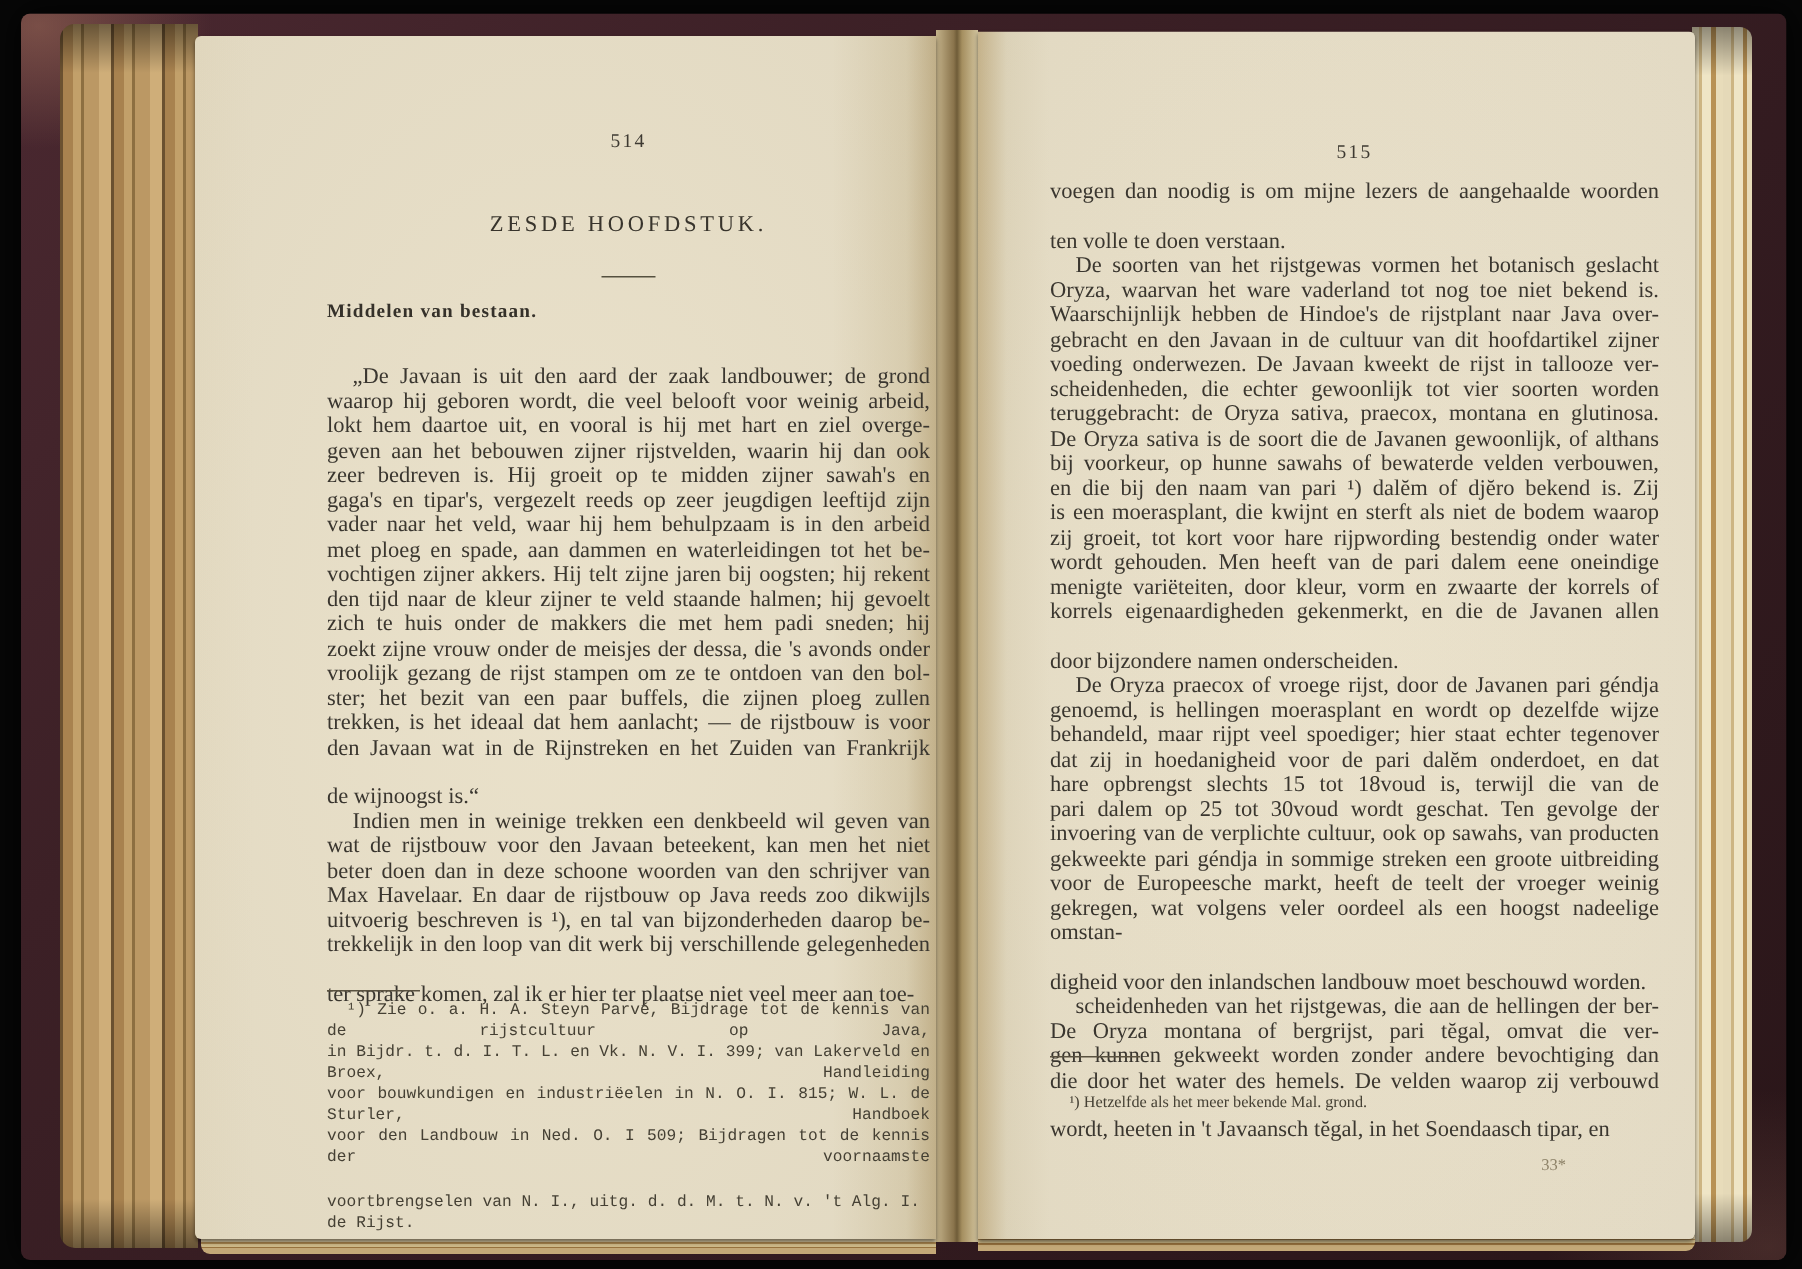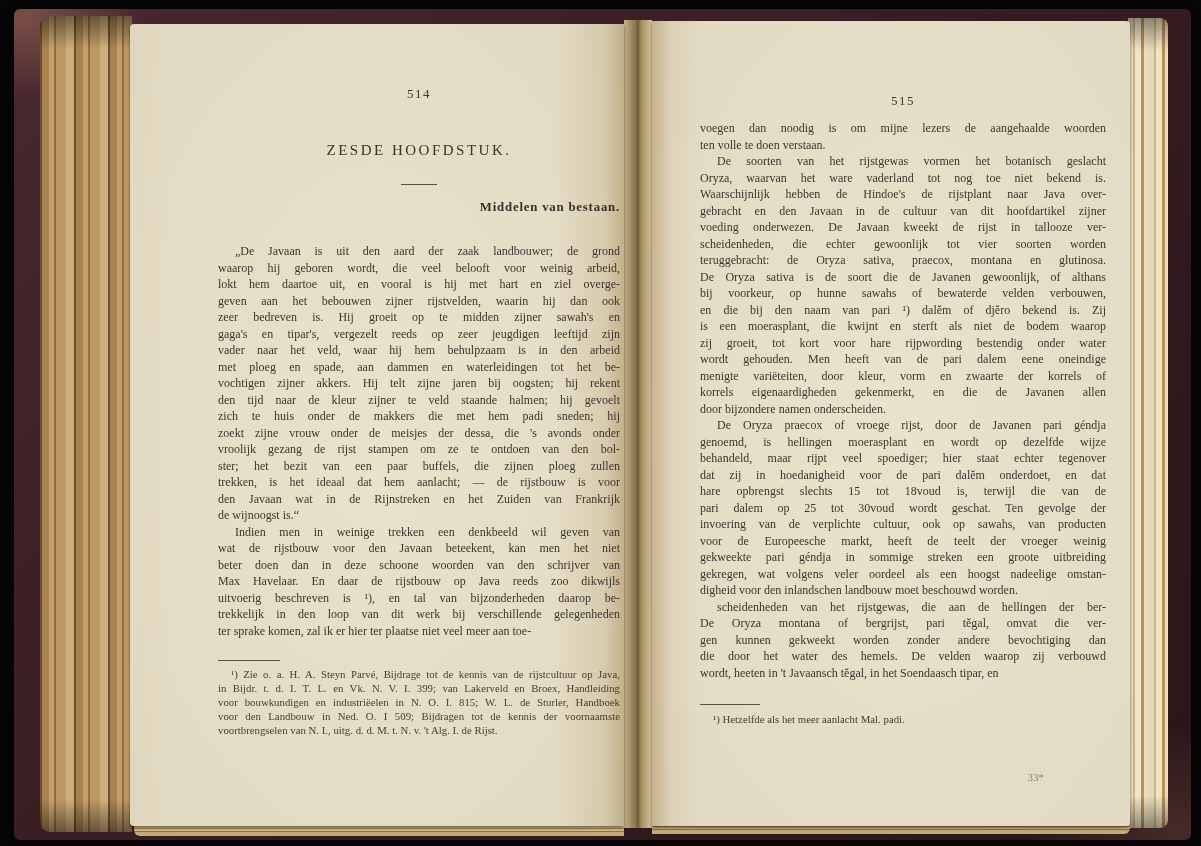--- a/index.html
+++ b/index.html
@@ -38,24 +38,24 @@
   .gutter{position:absolute;left:624px;top:20px;width:28px;height:808px;
         background:linear-gradient(90deg,#c3b28a 0%,#8a744c 42%,#6f5c38 50%,#a58f60 62%,#d2c49e 100%);}
   .bottom-edges{position:absolute;height:10px;background:
         repeating-linear-gradient(180deg,#d9c8a0 0 2px,#a9854e 2px 3px,#cdb988 3px 5px,#96713d 5px 6px,#c3a877 6px 10px);}
   .be-left{left:134px;top:826px;width:490px;border-radius:0 0 0 6px;}
   .be-right{left:652px;top:824px;width:478px;border-radius:0 0 6px 0;}
   
   .pageno{position:absolute;text-align:center;font-size:13px;letter-spacing:1.5px;color:#3e3a32;}
   .chapter{position:absolute;text-align:center;font-size:15px;letter-spacing:2.5px;color:#38342c;}
   .hrule{position:absolute;border-top:1.2px solid #55503f;width:36px;}
-  .section{position:absolute;text-align:right;font-size:12.8px;font-weight:bold;letter-spacing:.8px;color:#35312a;}
-  .body{position:absolute;font-size:12px;line-height:16.5px;}
+  .section{position:absolute;text-align:left;font-size:12.8px;font-weight:bold;letter-spacing:.8px;color:#35312a;}
+  .body{position:absolute;font-size:15px;line-height:16.5px;}
   .line{text-align:justify;text-align-last:justify;}
-  .line.last{text-align:left;text-align-last:left;}
+  .line.last{text-align:left;text-align-last:left;margin-top:16px;}
   .para.indent .line:first-child{text-indent:17px;}
   .fnrule{position:absolute;border-top:1px solid #5a5240;}
   .fn{position:absolute;font-size:10.8px;line-height:14px;color:#454034;}
   .fn .para .line:first-child{text-indent:13px;}
   .sig{position:absolute;text-align:right;font-size:11px;color:#8d8268;padding-right:62px;box-sizing:border-box;margin-top:44px;}
 </style>
 </head>
 <body>
 
 <div class="stage">
@@ -95,21 +95,21 @@
           <div class="line">Indien men in weinige trekken een denkbeeld wil geven van</div>
           <div class="line">wat de rijstbouw voor den Javaan beteekent, kan men het niet</div>
           <div class="line">beter doen dan in deze schoone woorden van den schrijver van</div>
           <div class="line">Max Havelaar. En daar de rijstbouw op Java reeds zoo dikwijls</div>
           <div class="line">uitvoerig beschreven is ¹), en tal van bijzonderheden daarop be-</div>
           <div class="line">trekkelijk in den loop van dit werk bij verschillende gelegenheden</div>
           <div class="line last">ter sprake komen, zal ik er hier ter plaatse niet veel meer aan toe-</div>
         </div>
       </div>
     <div class="fnrule" style="left:88px;top:636px;width:62px;"></div>
-    <div class="fn" style="left:88px;top:643px;width:402px;">
+    <div class="fn" style="left:88px;top:643px;width:402px;font-family:Liberation Mono, monospace;">
         <div class="para">
           <div class="line">¹) Zie o. a. H. A. Steyn Parvé, Bijdrage tot de kennis van de rijstcultuur op Java,</div>
           <div class="line">in Bijdr. t. d. I. T. L. en Vk. N. V. I. 399; van Lakerveld en Broex, Handleiding</div>
           <div class="line">voor bouwkundigen en industriëelen in N. O. I. 815; W. L. de Sturler, Handboek</div>
           <div class="line">voor den Landbouw in Ned. O. I 509; Bijdragen tot de kennis der voornaamste</div>
           <div class="line last">voortbrengselen van N. I., uitg. d. d. M. t. N. v. 't Alg. I. de Rijst.</div>
         </div>
       </div>
   </div>
 
@@ -139,34 +139,34 @@
           <div class="line last">door bijzondere namen onderscheiden.</div>
         </div>
         <div class="para indent">
           <div class="line">De Oryza praecox of vroege rijst, door de Javanen pari géndja</div>
           <div class="line">genoemd, is hellingen moerasplant en wordt op dezelfde wijze</div>
           <div class="line">behandeld, maar rijpt veel spoediger; hier staat echter tegenover</div>
           <div class="line">dat zij in hoedanigheid voor de pari dalĕm onderdoet, en dat</div>
           <div class="line">hare opbrengst slechts 15 tot 18voud is, terwijl die van de</div>
           <div class="line">pari dalem op 25 tot 30voud wordt geschat. Ten gevolge der</div>
           <div class="line">invoering van de verplichte cultuur, ook op sawahs, van producten</div>
+          <div class="line">gekweekte pari géndja in sommige streken een groote uitbreiding</div>
           <div class="line">voor de Europeesche markt, heeft de teelt der vroeger weinig</div>
-          <div class="line">gekweekte pari géndja in sommige streken een groote uitbreiding</div>
           <div class="line">gekregen, wat volgens veler oordeel als een hoogst nadeelige omstan-</div>
           <div class="line last">digheid voor den inlandschen landbouw moet beschouwd worden.</div>
         </div>
         <div class="para indent">
           <div class="line">scheidenheden van het rijstgewas, die aan de hellingen der ber-</div>
           <div class="line">De Oryza montana of bergrijst, pari tĕgal, omvat die ver-</div>
           <div class="line">gen kunnen gekweekt worden zonder andere bevochtiging dan</div>
           <div class="line">die door het water des hemels. De velden waarop zij verbouwd</div>
           <div class="line last">wordt, heeten in 't Javaansch tĕgal, in het Soendaasch tipar, en</div>
         </div>
       </div>
     <div class="fnrule" style="left:48px;top:683px;width:60px;"></div>
     <div class="fn" style="left:48px;top:691px;width:406px;">
         <div class="para">
-          <div class="line last">¹) Hetzelfde als het meer aanlacht Mal. padi.</div>
+          <div class="line last">¹) Hetzelfde als het meer bekende Mal. grond.</div>
         </div>
       </div>
     <div class="sig" style="left:48px;top:706px;width:406px;">33*</div>
   </div>
 </div>
 
 </body></html>

